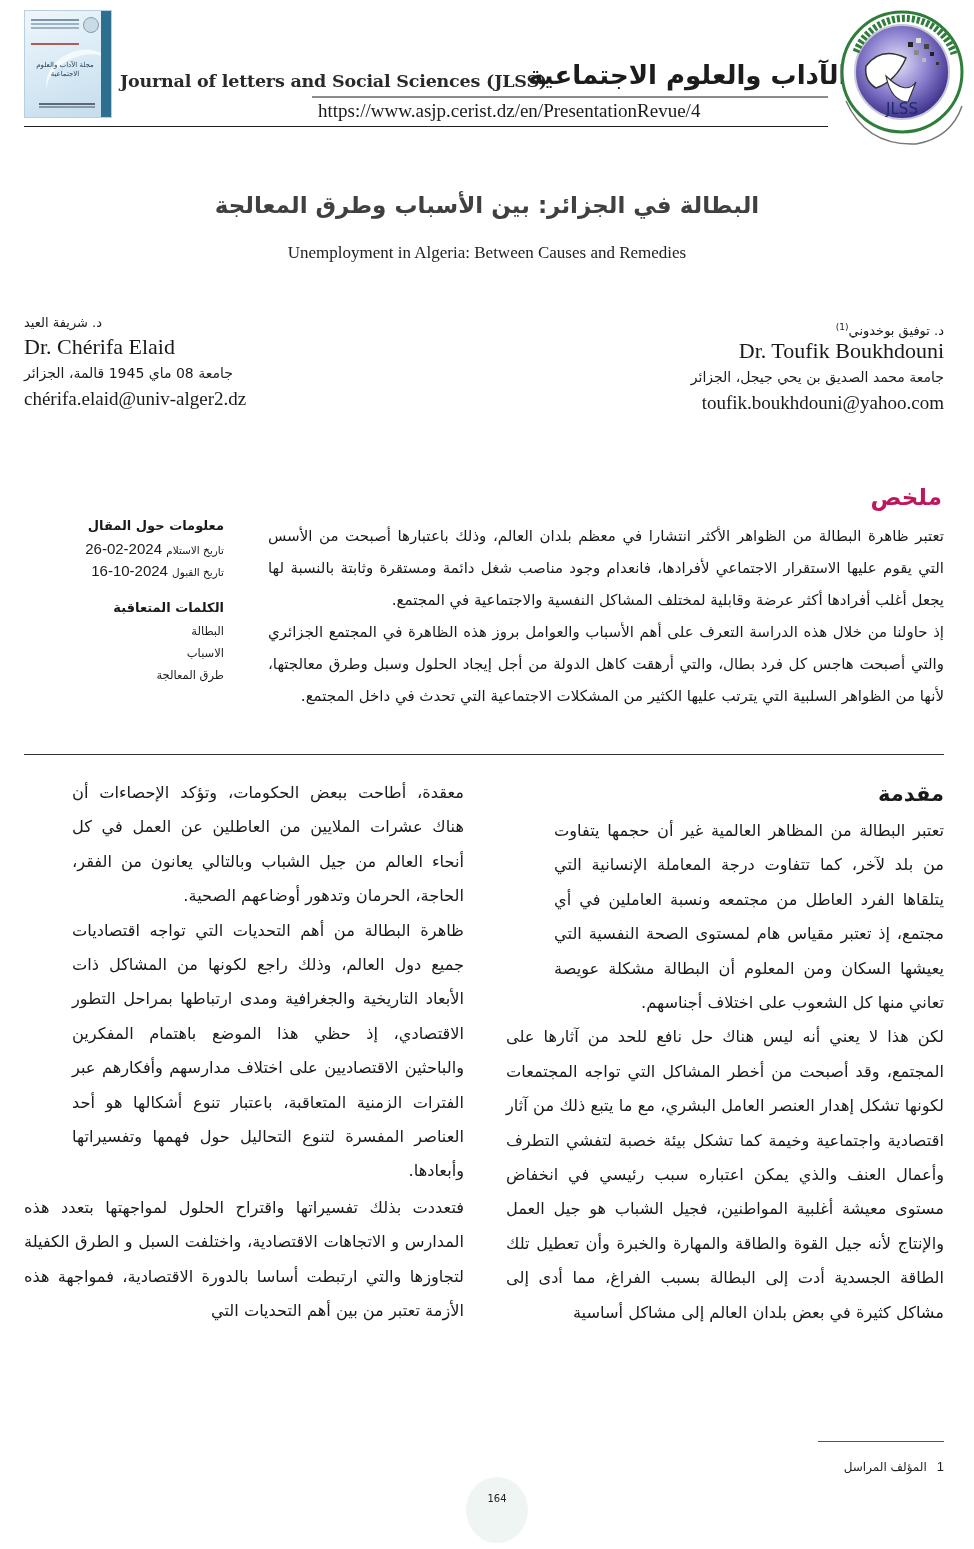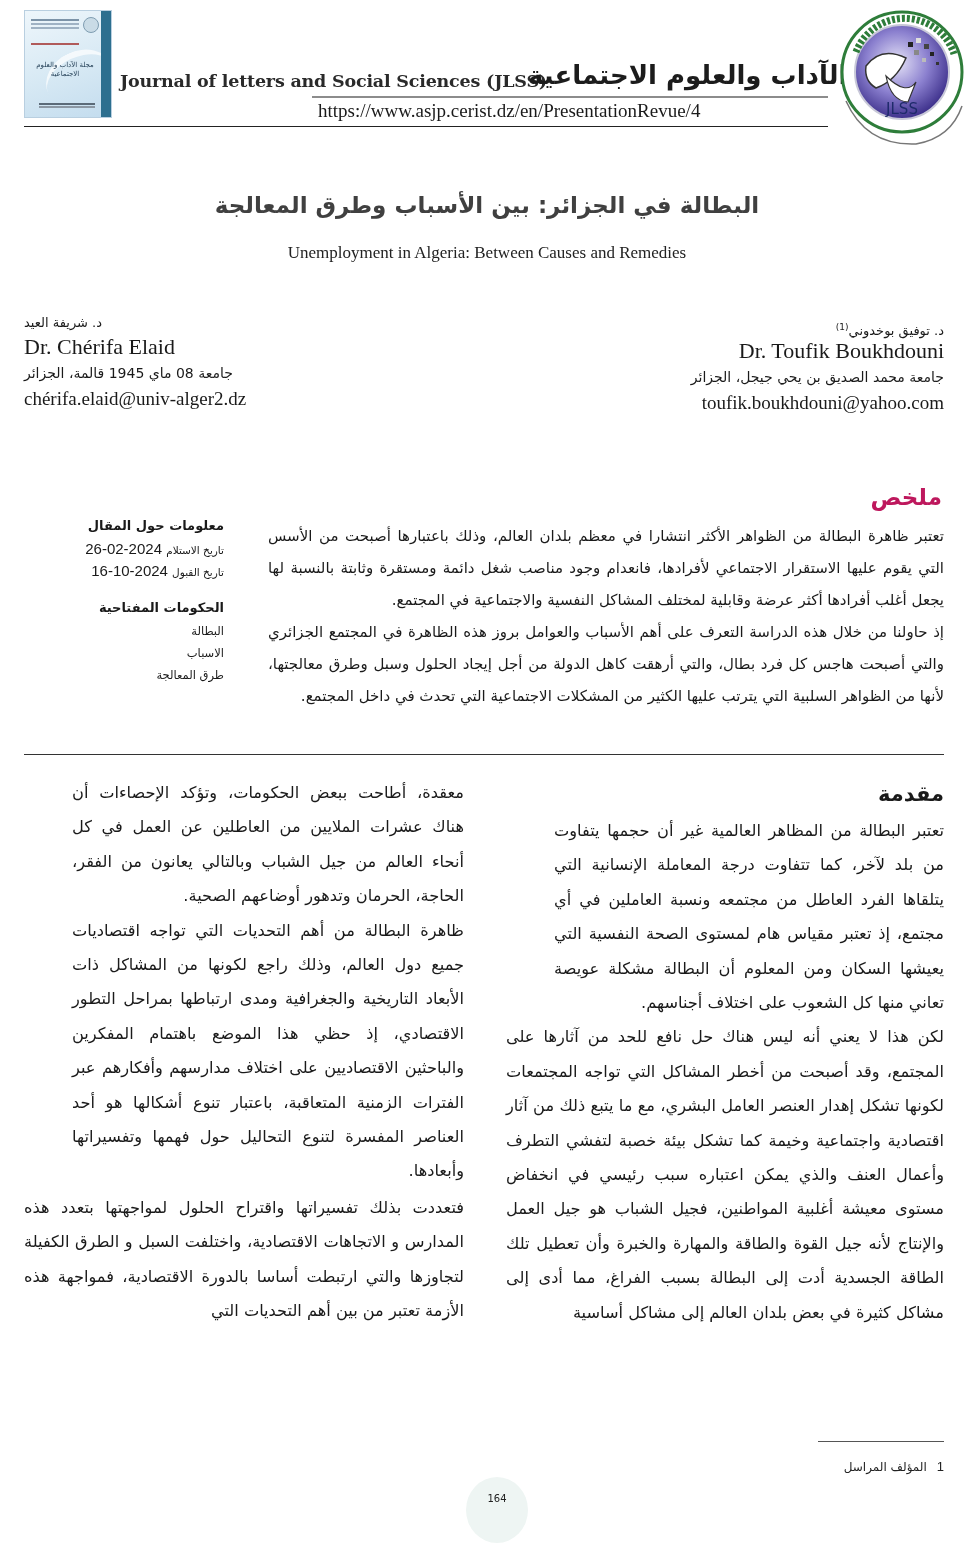--- a/index.html
+++ b/index.html
@@ -136,21 +136,21 @@
 <div class="abs abs-body">
   <p class="last">تعتبر ظاهرة البطالة من الظواهر الأكثر انتشارا في معظم بلدان العالم، وذلك باعتبارها أصبحت من الأسس التي يقوم عليها الاستقرار الاجتماعي لأفرادها، فانعدام وجود مناصب شغل دائمة ومستقرة وثابتة بالنسبة لها يجعل أغلب أفرادها أكثر عرضة وقابلية لمختلف المشاكل النفسية والاجتماعية في المجتمع.</p>
   <p class="last">إذ حاولنا من خلال هذه الدراسة التعرف على أهم الأسباب والعوامل بروز هذه الظاهرة في المجتمع الجزائري والتي أصبحت هاجس كل فرد بطال، والتي أرهقت كاهل الدولة من أجل إيجاد الحلول وسبل وطرق معالجتها، لأنها من الظواهر السلبية التي يترتب عليها الكثير من المشكلات الاجتماعية التي تحدث في داخل المجتمع.</p>
 </div>
 
 <div class="abs info">
   <div class="h">معلومات حول المقال</div>
   <div class="row"><span class="lbl">تاريخ الاستلام</span> <span class="val">2024-02-26</span></div>
   <div class="row"><span class="lbl">تاريخ القبول</span> <span class="val">2024-10-16</span></div>
   <div class="gap"></div>
-  <div class="h">الحكومات المفتاحية</div>
+  <div class="h">الكلمات المتعاقبة</div>
   <div class="kw">البطالة</div>
   <div class="kw">الاسباب</div>
   <div class="kw">طرق المعالجة</div>
 </div>
 
 <div class="abs abs-rule"></div>
 
 <div class="abs col col-right">
   <div class="sec-heading">مقدمة</div>
   <p class="para-end">تعتبر البطالة من المظاهر العالمية غير أن حجمها يتفاوت من بلد لآخر، كما تتفاوت درجة المعاملة الإنسانية التي يتلقاها الفرد العاطل من مجتمعه ونسبة العاملين في أي مجتمع، إذ تعتبر مقياس هام لمستوى الصحة النفسية التي يعيشها السكان ومن المعلوم أن البطالة مشكلة عويصة تعاني منها كل الشعوب على اختلاف أجناسهم.</p>

